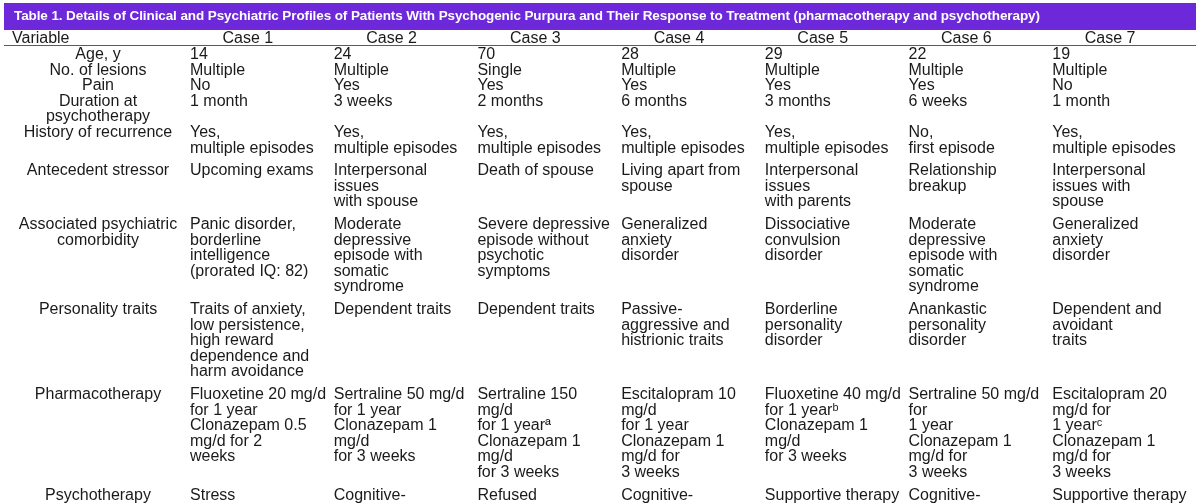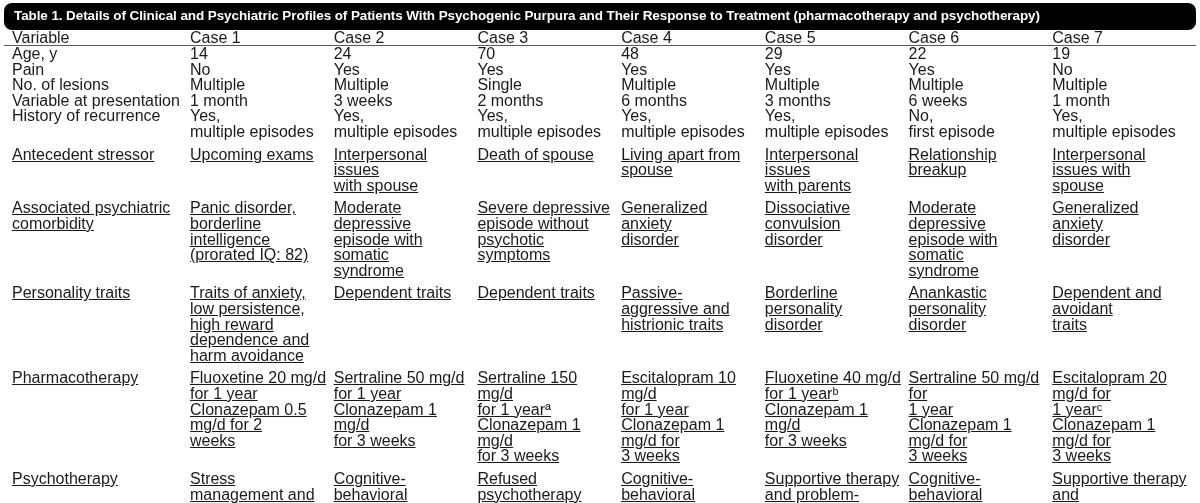--- a/index.html
+++ b/index.html
@@ -15,30 +15,29 @@
     width: 1200px;
     height: 503px;
     position: relative;
     background: #ffffff;
     box-sizing: border-box;
     overflow: hidden;
   }
 
   
   .table-title-bar {
-    background: #000000;
+    background: #6d28d9;
     color: #ffffff;
     font-size: 13.5px;
     font-weight: bold;
     line-height: 1;
     padding: 6px 8px 7px 10px;
     margin: 3px 4px 0 4px;
     letter-spacing: -0.1px;
     white-space: nowrap;
-    border-radius: 8px;
   }
 
   
   .tbl {
     width: 1192px;
     margin: 0 4px;
     border-collapse: collapse;
     table-layout: fixed;
     font-size: 16px;
     color: #1a1a1a;
@@ -53,33 +52,33 @@
     line-height: 15.6px;
     font-weight: normal;
   }
 
   thead th {
     padding-bottom: 3px;
     padding-top: 2px;
     border-bottom: 1.6px solid #5b5b5b;
   }
   thead th.case-head {
-    text-align: left;
+    text-align: center;
     padding-right: 28px;
   }
   thead th.var-head {
     text-align: left;
     padding-left: 8px;
   }
 
   tbody td { padding-top: 0; padding-bottom: 0; }
-  tbody td.var-cell { padding-left: 8px; }
+  tbody td.var-cell { padding-left: 8px; text-align: center; }
   tbody tr.row-last td { padding-bottom: 14px; }
 
-  tbody tr.gap-above td { padding-top: 7px; text-decoration: underline; }
+  tbody tr.gap-above td { padding-top: 7px; }
 
   tbody tr.row-last { border-bottom: 2.2px solid #587c9c; }
 
   
   .footnotes {
     margin: 4px 4px 0 4px;
     padding: 3px 0 4px 8px;
     font-size: 11px;
     line-height: 14.6px;
     color: #1a1a1a;
@@ -121,47 +120,47 @@
         <th class="case-head">Case 6</th>
         <th class="case-head">Case 7</th>
       </tr>
     </thead>
     <tbody id="tbody">
         <tr>
           <td class="var-cell">Age, y</td>
           <td>14</td>
           <td>24</td>
           <td>70</td>
-          <td>48</td>
+          <td>28</td>
           <td>29</td>
           <td>22</td>
           <td>19</td>
         </tr>
         <tr>
+          <td class="var-cell">No. of lesions</td>
+          <td>Multiple</td>
+          <td>Multiple</td>
+          <td>Single</td>
+          <td>Multiple</td>
+          <td>Multiple</td>
+          <td>Multiple</td>
+          <td>Multiple</td>
+        </tr>
+        <tr>
           <td class="var-cell">Pain</td>
           <td>No</td>
           <td>Yes</td>
           <td>Yes</td>
           <td>Yes</td>
           <td>Yes</td>
           <td>Yes</td>
           <td>No</td>
         </tr>
         <tr>
-          <td class="var-cell">No. of lesions</td>
-          <td>Multiple</td>
-          <td>Multiple</td>
-          <td>Single</td>
-          <td>Multiple</td>
-          <td>Multiple</td>
-          <td>Multiple</td>
-          <td>Multiple</td>
-        </tr>
-        <tr>
-          <td class="var-cell">Variable at presentation</td>
+          <td class="var-cell">Duration at psychotherapy</td>
           <td>1 month</td>
           <td>3 weeks</td>
           <td>2 months</td>
           <td>6 months</td>
           <td>3 months</td>
           <td>6 weeks</td>
           <td>1 month</td>
         </tr>
         <tr>
           <td class="var-cell">History of recurrence</td>

